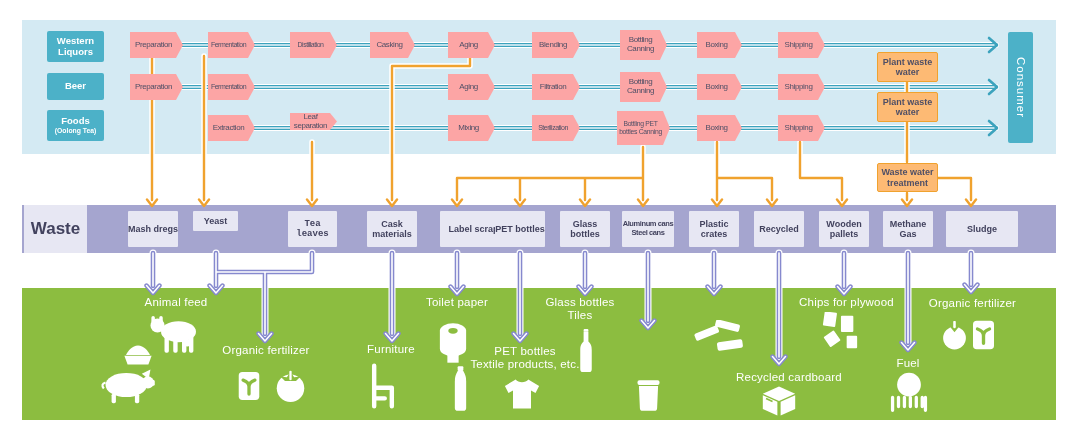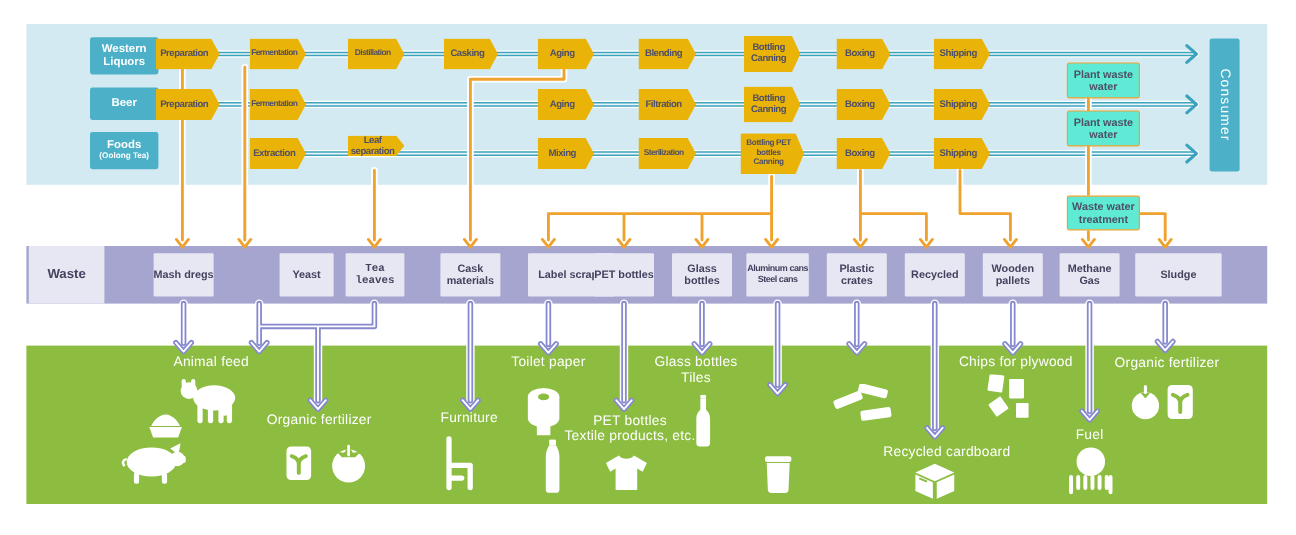--- a/index.html
+++ b/index.html
@@ -4,34 +4,34 @@
 <style>
   html,body{margin:0;padding:0;background:#fff;}
   .canvas{position:relative;width:1080px;height:446px;background:#fff;overflow:hidden;
           font-family:"Liberation Sans", sans-serif;}
   .band{position:absolute;left:22px;width:1034px;}
   .band-top{top:20px;height:134px;background:#d4eaf3;}
   .band-waste{top:205px;height:48px;background:#a5a5cf;}
   .band-green{top:288px;height:132px;background:#8cbd40;}
   .catbox{position:absolute;background:#4cb1c8;color:#fff;border-radius:2px;
           display:flex;flex-direction:column;align-items:center;justify-content:center;
-          text-align:center;font-size:9.5px;font-weight:bold;line-height:1.12;margin-left:28px;}
+          text-align:center;font-size:9.5px;font-weight:bold;line-height:1.12;}
   .catbox .sub{font-size:6.8px;font-weight:bold;}
-  .pbox{position:absolute;background:#eab308;color:#4f4f66;font-weight:bold;font-size:8px;
+  .pbox{position:absolute;background:#fca5a5;color:#4f4f66;font-weight:normal;font-size:8px;
         letter-spacing:-0.4px;display:flex;align-items:center;justify-content:center;text-align:center;
         line-height:1.1;padding:0 8px 0 2px;box-sizing:border-box;
         clip-path:polygon(0 0,calc(100% - 7px) 0,100% 50%,calc(100% - 7px) 100%,0 100%);}
   .pbox.xs{font-size:7px;letter-spacing:-0.5px;}
   .pbox.xxs{font-size:6.8px;letter-spacing:-0.3px;line-height:1.15;}
-  .whitebox{position:absolute;background:#5eead4;border:1.5px solid #f0a22e;color:#4f4f66;
+  .whitebox{position:absolute;background:#fdba74;border:1.5px solid #f0a22e;color:#4f4f66;
         font-size:9px;font-weight:bold;display:flex;align-items:center;justify-content:center;
-        text-align:center;line-height:1.15;box-sizing:border-box;border-radius:2px;margin-left:12px;}
+        text-align:center;line-height:1.15;box-sizing:border-box;border-radius:2px;}
   .consumer{position:absolute;background:#4cb1c8;color:#fff;display:flex;align-items:center;
         justify-content:center;writing-mode:vertical-rl;font-size:11.5px;letter-spacing:1px;border-radius:2px;}
-  .wheader{position:absolute;background:#e7e7f3;color:#42425e;font-weight:bold;font-size:11px;
+  .wheader{position:absolute;background:#e7e7f3;color:#42425e;font-weight:bold;font-size:17px;
         display:flex;align-items:center;justify-content:center;}
   .wbox{position:absolute;background:#e7e7f3;color:#42425e;font-weight:600;font-size:9px;
         display:flex;align-items:center;justify-content:center;text-align:center;line-height:1.15;
         border-radius:1px;}
   .wbox.wxs{font-size:7.5px;letter-spacing:-0.4px;}
   .gheader{position:absolute;color:#fff;font-weight:bold;font-size:11.5px;line-height:1.2;}
   .glabel{position:absolute;color:#fff;font-size:11.5px;text-align:center;line-height:1.1;
         letter-spacing:0.2px;}
   .icon{position:absolute;}
   .icon svg{display:block;width:100%;height:100%;}
@@ -163,21 +163,21 @@
   <div class="whitebox" style="left:877px;top:163px;width:61px;height:29px;">
       <span>Waste water treatment</span>
     </div>
 
   <div class="wheader" style="left:24px;top:205px;width:63px;height:48px;">
       <span>Waste</span>
     </div>
   <div class="wbox" style="left:128px;top:211px;width:50px;height:36px;">
       <span>Mash dregs</span>
     </div>
-  <div class="wbox" style="left:193px;top:211px;width:45px;height:36px;margin-left:40px;">
+  <div class="wbox" style="left:193px;top:211px;width:45px;height:20px;">
       <span>Yeast</span>
     </div>
   <div class="wbox" style="left:288px;top:211px;width:49px;height:36px;font-family:Liberation Mono, monospace;">
       <span>Tea leaves</span>
     </div>
   <div class="wbox" style="left:367px;top:211px;width:50px;height:36px;">
       <span>Cask materials</span>
     </div>
   <div class="wbox" style="left:440px;top:211px;width:72px;height:36px;">
       <span>Label scraps</span>

